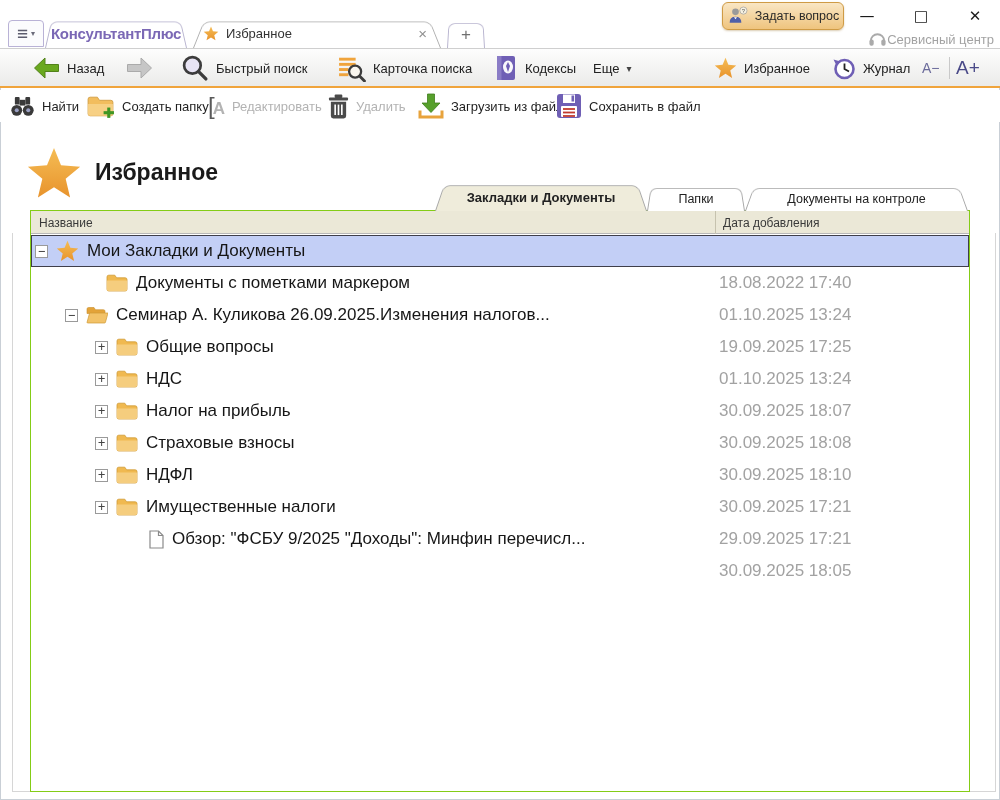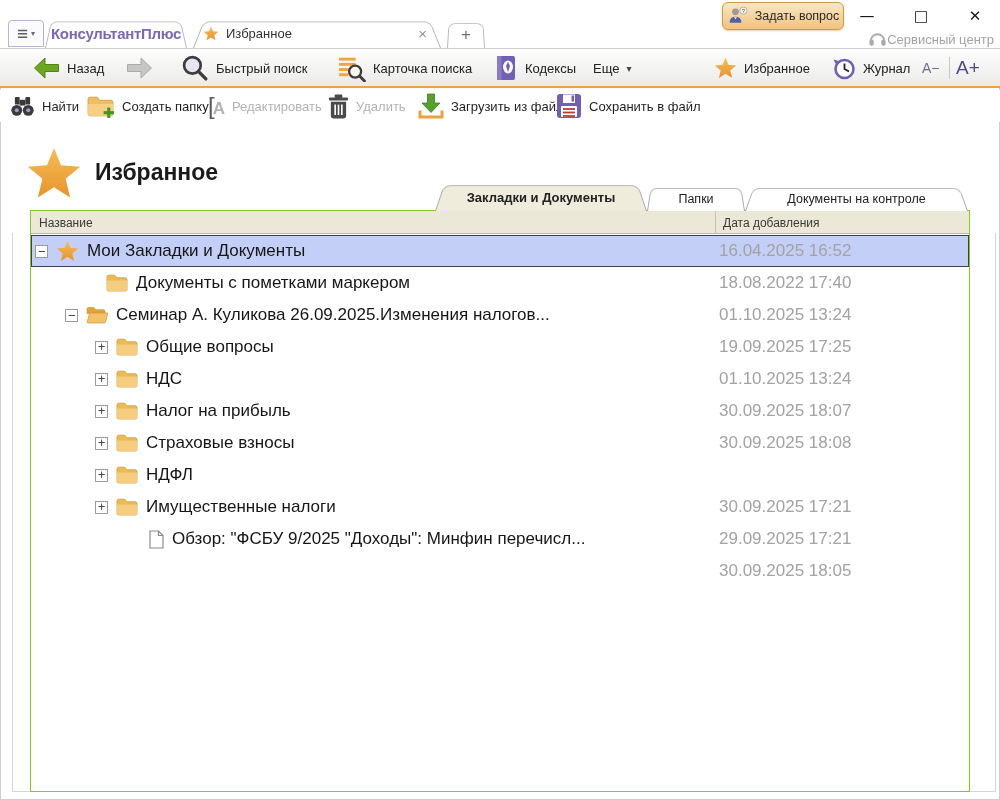--- a/index.html
+++ b/index.html
@@ -318,21 +318,20 @@
   </div>
   <div class="tree-rows">
       <div class="tree-row selected">
         <div class="row-inner" style="padding-left: 3px;">
           <span class="expander">−</span>
           <svg class="row-icon" width="23" height="22" viewBox="0 0 24 23">
             <path d="M12 0.8 L15 8.2 L23.2 8.8 L17 14 L18.9 22 L12 17.6 L5.1 22 L7 14 L0.8 8.8 L9 8.2 Z" fill="url(#starGrad)"></path>
           </svg>
           <span class="row-label">Мои Закладки и Документы</span>
         </div>
-        <span class="row-date">16.04.2025 16:52</span>
       </div>
       <div class="tree-row">
         <div class="row-inner" style="padding-left: 74px;">
           <svg class="row-icon" width="22" height="18" viewBox="0 0 22 18">
             <path d="M1 3 q0-1.8 1.8-1.8 h6 l1.8 2.6 h8.6 q1.8 0 1.8 1.8 v9.6 q0 1.8 -1.8 1.8 H2.8 Q1 17 1 15.2 Z" fill="#f0b950" stroke="#d09a35" stroke-width="0.8"></path>
             <path d="M1 6.5 h20 v8.7 q0 1.8 -1.8 1.8 H2.8 Q1 17 1 15.2 Z" fill="#f5cd7e"></path>
           </svg>
           <span class="row-label">Документы с пометками маркером</span>
         </div>
         <span class="row-date">18.08.2022 17:40</span>
@@ -394,20 +393,21 @@
       </div>
       <div class="tree-row">
         <div class="row-inner" style="padding-left: 63px;">
           <span class="expander">+</span>
           <svg class="row-icon" width="22" height="18" viewBox="0 0 22 18">
             <path d="M1 3 q0-1.8 1.8-1.8 h6 l1.8 2.6 h8.6 q1.8 0 1.8 1.8 v9.6 q0 1.8 -1.8 1.8 H2.8 Q1 17 1 15.2 Z" fill="#f0b950" stroke="#d09a35" stroke-width="0.8"></path>
             <path d="M1 6.5 h20 v8.7 q0 1.8 -1.8 1.8 H2.8 Q1 17 1 15.2 Z" fill="#f5cd7e"></path>
           </svg>
           <span class="row-label">НДФЛ</span>
         </div>
+        <span class="row-date">30.09.2025 18:10</span>
       </div>
       <div class="tree-row">
         <div class="row-inner" style="padding-left: 63px;">
           <span class="expander">+</span>
           <svg class="row-icon" width="22" height="18" viewBox="0 0 22 18">
             <path d="M1 3 q0-1.8 1.8-1.8 h6 l1.8 2.6 h8.6 q1.8 0 1.8 1.8 v9.6 q0 1.8 -1.8 1.8 H2.8 Q1 17 1 15.2 Z" fill="#f0b950" stroke="#d09a35" stroke-width="0.8"></path>
             <path d="M1 6.5 h20 v8.7 q0 1.8 -1.8 1.8 H2.8 Q1 17 1 15.2 Z" fill="#f5cd7e"></path>
           </svg>
           <span class="row-label">Имущественные налоги</span>
         </div>

